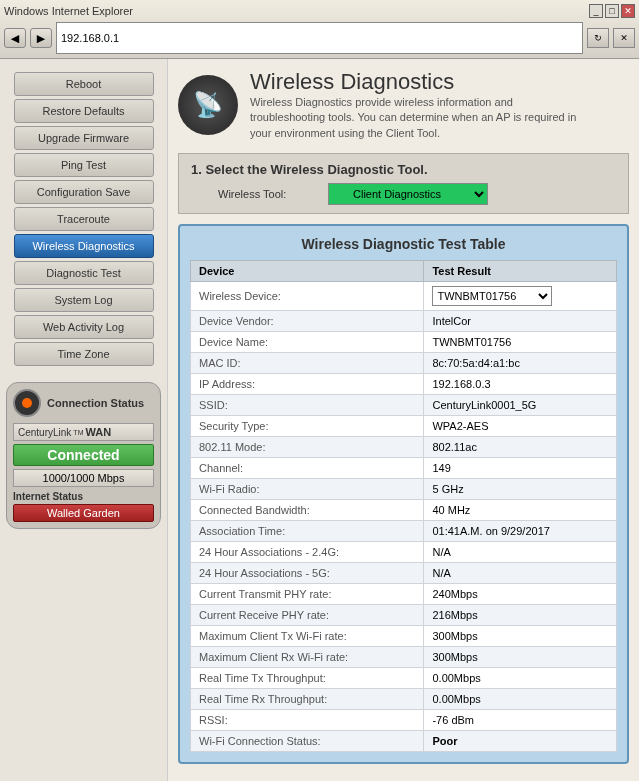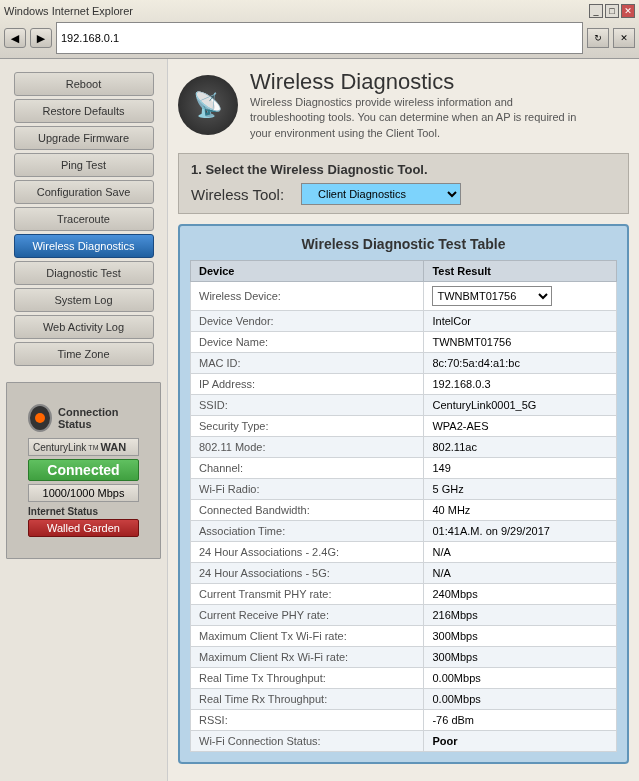--- a/index.html
+++ b/index.html
@@ -18,21 +18,21 @@
 
     
     .main-container { display: flex; background: #fff; min-height: 740px; }
 
     
     .sidebar { width: 168px; background: #e8e4dc; border-right: 1px solid #ccc; flex-shrink: 0; padding-top: 10px; }
     .sidebar-btn { display: block; width: 140px; margin: 3px auto; padding: 5px 8px; background: linear-gradient(to bottom, #e0ddd5, #c8c4bc); border: 1px solid #999; border-radius: 3px; text-align: center; cursor: pointer; font-size: 11px; color: #333; }
     .sidebar-btn.active { background: linear-gradient(to bottom, #4a90d9, #2060a0); color: white; border-color: #1a4a80; }
 
     
-    .conn-status-widget { margin: 10px 6px; background: #c8c4bc; border: 1px solid #999; border-radius: 1px; padding: 21px; }
+    .conn-status-widget { margin: 10px 6px; background: #c8c4bc; border: 1px solid #999; border-radius: 12px; padding: 6px; }
     .conn-status-header { display: flex; align-items: center; gap: 6px; margin-bottom: 6px; }
     .conn-gauge { width: 28px; height: 28px; background: #333; border-radius: 50%; border: 2px solid #888; display: flex; align-items: center; justify-content: center; }
     .conn-gauge-inner { width: 10px; height: 10px; background: #ff6600; border-radius: 50%; }
     .conn-status-title { font-size: 11px; font-weight: bold; color: #333; }
     .centurylink-label { font-size: 10px; color: #333; background: linear-gradient(to bottom, #e8e4dc, #d0ccc4); border: 1px solid #999; padding: 2px 4px; display: flex; align-items: center; gap: 2px; margin-bottom: 3px; }
     .ctl-tm { font-size: 7px; vertical-align: super; }
     .wan-label { font-size: 11px; color: #333; font-weight: bold; }
     .connected-badge { background: linear-gradient(to bottom, #60c060, #40a040); border: 1px solid #2a7a2a; color: white; font-weight: bold; font-size: 14px; text-align: center; padding: 2px; border-radius: 2px; margin-bottom: 3px; }
     .speed-badge { background: linear-gradient(to bottom, #e8e4dc, #d0ccc4); border: 1px solid #999; text-align: center; font-size: 11px; padding: 2px; margin-bottom: 4px; }
     .internet-status-label { font-size: 10px; color: #333; font-weight: bold; margin-bottom: 2px; }
@@ -45,22 +45,22 @@
     .page-header { display: flex; align-items: center; gap: 12px; margin-bottom: 12px; }
     .page-icon { width: 60px; height: 60px; background: radial-gradient(circle, #555, #222); border-radius: 50%; display: flex; align-items: center; justify-content: center; }
     .page-icon-inner { color: white; font-size: 24px; }
     .page-title { font-size: 22px; color: #333; font-weight: normal; }
     .page-desc { font-size: 11px; color: #555; max-width: 340px; line-height: 1.4; }
 
     
     .tool-selector { background: #d8d4cc; border: 1px solid #b0aca4; padding: 8px 12px; margin-bottom: 10px; }
     .tool-selector-title { font-size: 13px; font-weight: bold; color: #333; margin-bottom: 6px; }
     .tool-row { display: flex; align-items: center; gap: 10px; }
-    .tool-label { font-size: 15px; color: #333; width: 100px; }
-    .tool-select { height: 22px; font-size: 11px; padding: 0 12px; border: 1px solid #888; background: #7dd3fc; min-width: 160px; }
+    .tool-label { font-size: 11px; color: #333; width: 100px; margin-left: 27px; }
+    .tool-select { height: 22px; font-size: 11px; padding: 0 20px; border: 1px solid #888; background: #22c55e; min-width: 160px; }
 
     
     .diag-table-container { background: #b8d4e8; border: 2px solid #6094b8; border-radius: 4px; padding: 10px; }
     .diag-table-title { text-align: center; font-size: 14px; font-weight: bold; color: #333; margin-bottom: 8px; }
     .diag-table { width: 100%; border-collapse: collapse; background: white; }
     .diag-table th { background: #d0d8e0; border: 1px solid #b0b8c0; padding: 4px 8px; text-align: left; font-size: 11px; }
     .diag-table td { border: 1px solid #d0d4d8; padding: 4px 8px; font-size: 11px; }
     .diag-table tr:nth-child(even) td { background: #f0f4f8; }
     .diag-table tr:nth-child(odd) td { background: #ffffff; }
     .device-select { height: 20px; font-size: 11px; border: 1px solid #888; background: white; min-width: 120px; }

